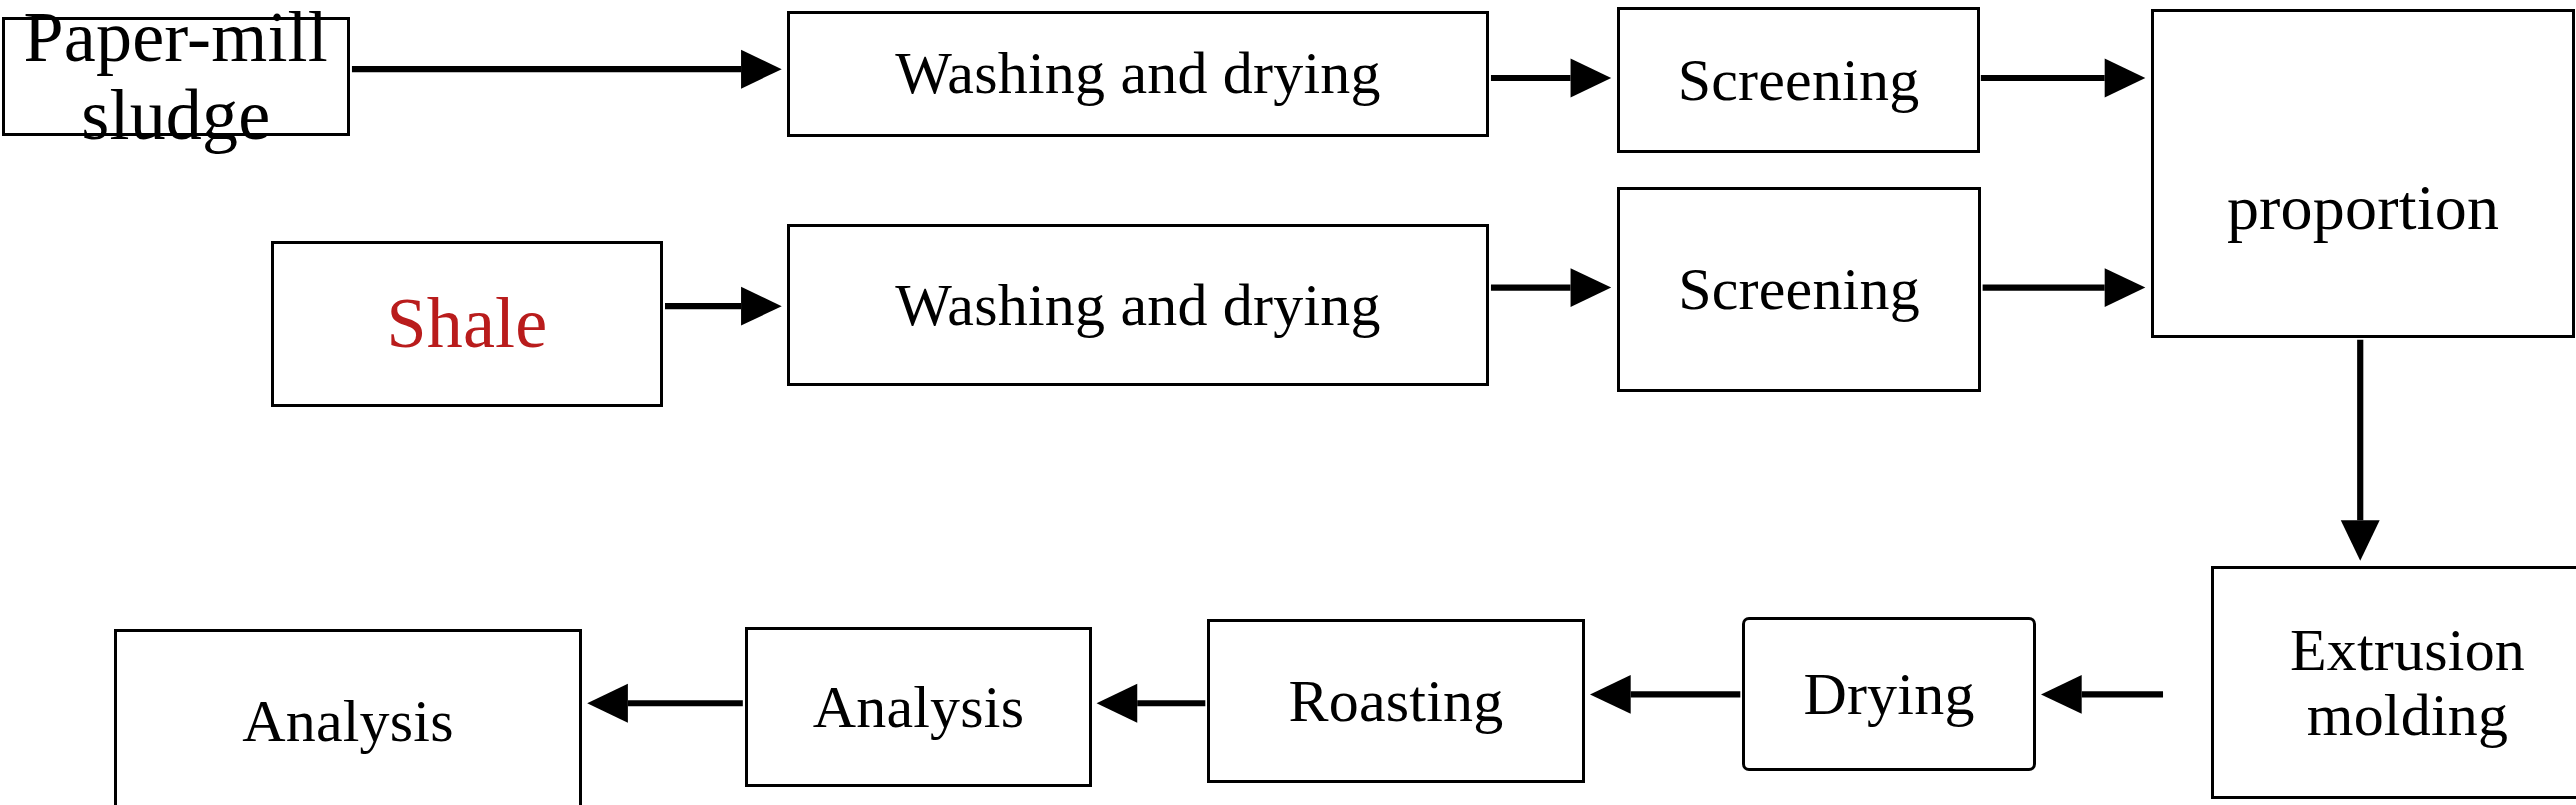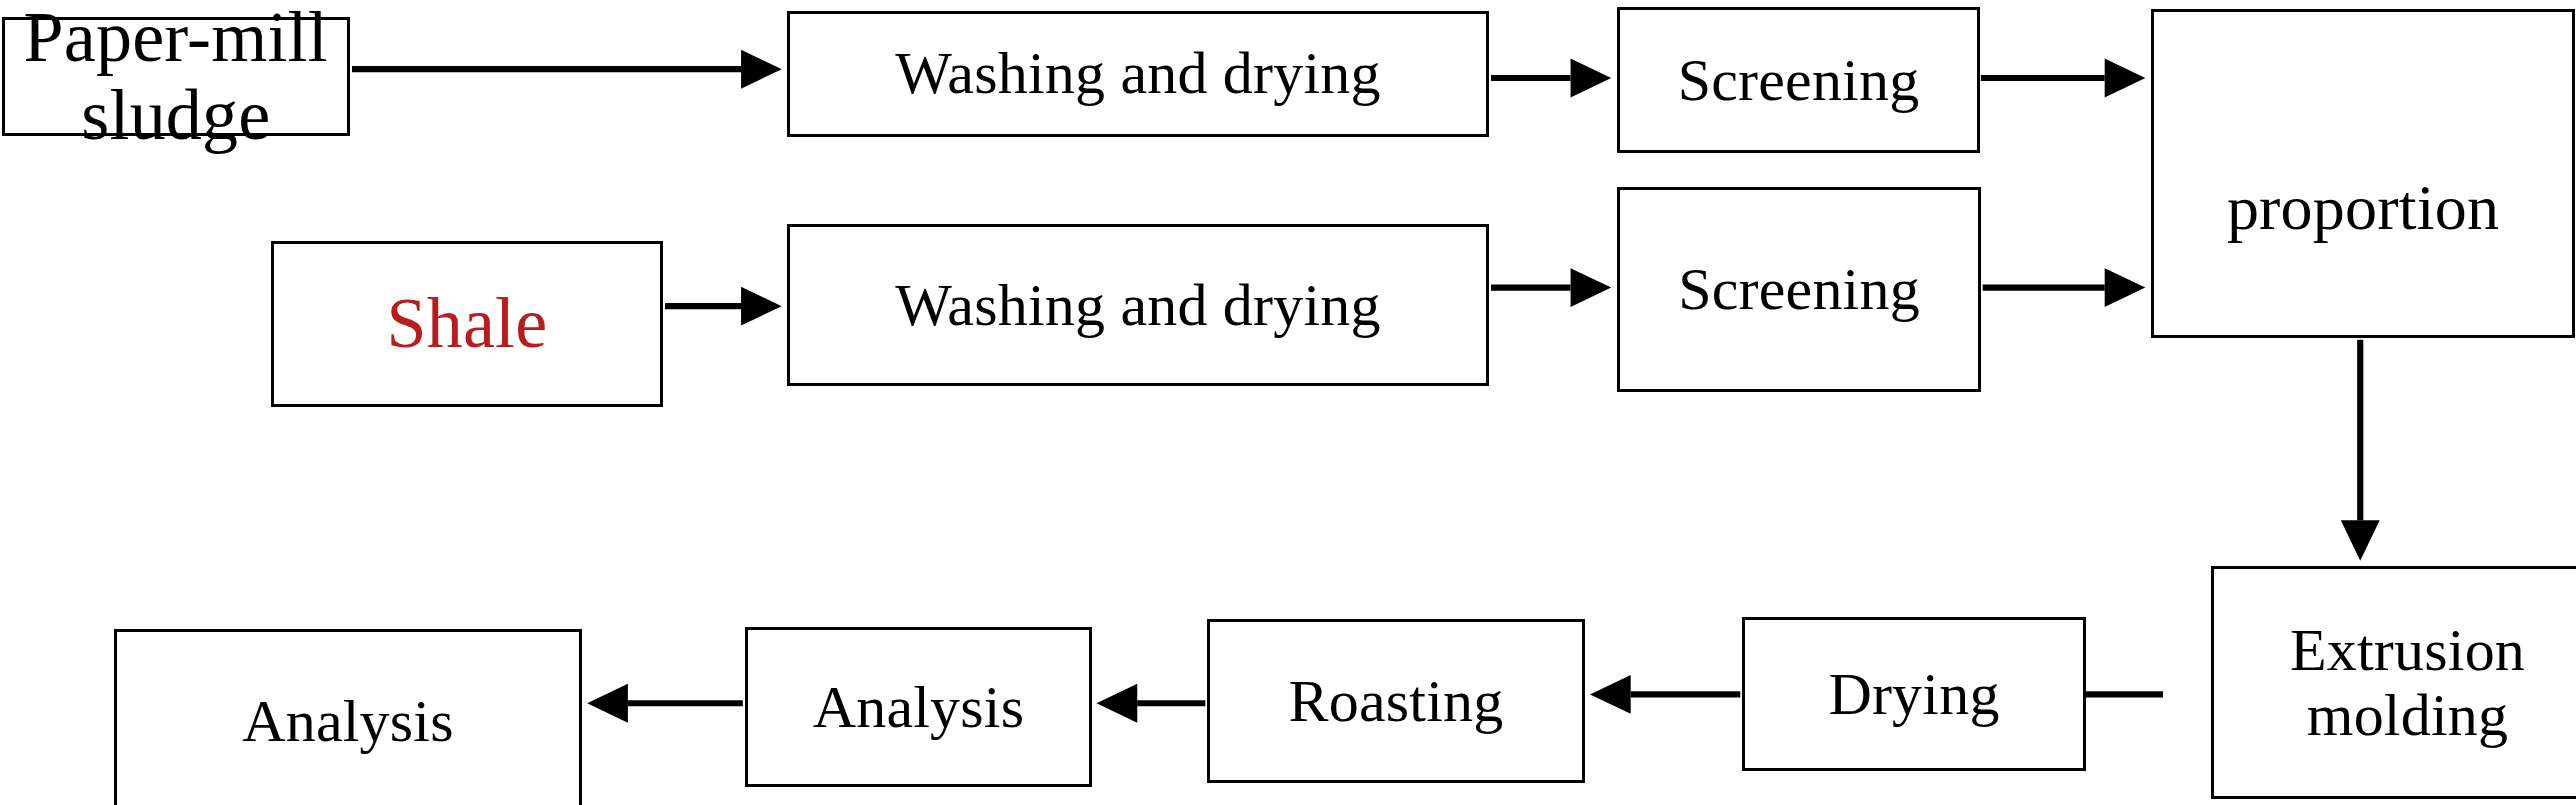--- a/index.html
+++ b/index.html
@@ -101,21 +101,21 @@
     </div>
     <div class="node" style="left: 787px; top: 224px; width: 702px; height: 162px; font-size: 60px; border-color: rgb(0, 0, 0); color: rgb(0, 0, 0);">
       <div class="lbl"><span>Washing and drying</span></div>
     </div>
     <div class="node" style="left: 1617px; top: 187px; width: 364px; height: 205px; font-size: 60px; border-color: rgb(0, 0, 0); color: rgb(0, 0, 0);">
       <div class="lbl"><span>Screening</span></div>
     </div>
     <div class="node" style="left: 2165px; top: 566px; width: 393px; height: 233px; font-size: 60px; border-color: rgb(0, 0, 0); color: rgb(0, 0, 0); margin-left: 46px;">
       <div class="lbl"><span>Extrusion</span><br><span>molding</span></div>
     </div>
-    <div class="node" style="left: 1742px; top: 617px; width: 344px; height: 154px; font-size: 60px; border-color: rgb(0, 0, 0); color: rgb(0, 0, 0);">
+    <div class="node" style="left: 1742px; top: 617px; width: 294px; height: 154px; font-size: 60px; border-color: rgb(0, 0, 0); color: rgb(0, 0, 0); border-radius: 7px;">
       <div class="lbl"><span>Drying</span></div>
     </div>
     <div class="node" style="left: 1207px; top: 619px; width: 378px; height: 164px; font-size: 60px; border-color: rgb(0, 0, 0); color: rgb(0, 0, 0); align-items: center;">
       <div class="lbl"><span>Roasting</span></div>
     </div>
     <div class="node" style="left: 745px; top: 627px; width: 347px; height: 160px; font-size: 60px; border-color: rgb(0, 0, 0); color: rgb(0, 0, 0);">
       <div class="lbl"><span>Analysis</span></div>
     </div>
     <div class="node" style="left: 114px; top: 629px; width: 468px; height: 184px; font-size: 60px; border-color: rgb(0, 0, 0); color: rgb(0, 0, 0);">
       <div class="lbl"><span>Analysis</span></div>

